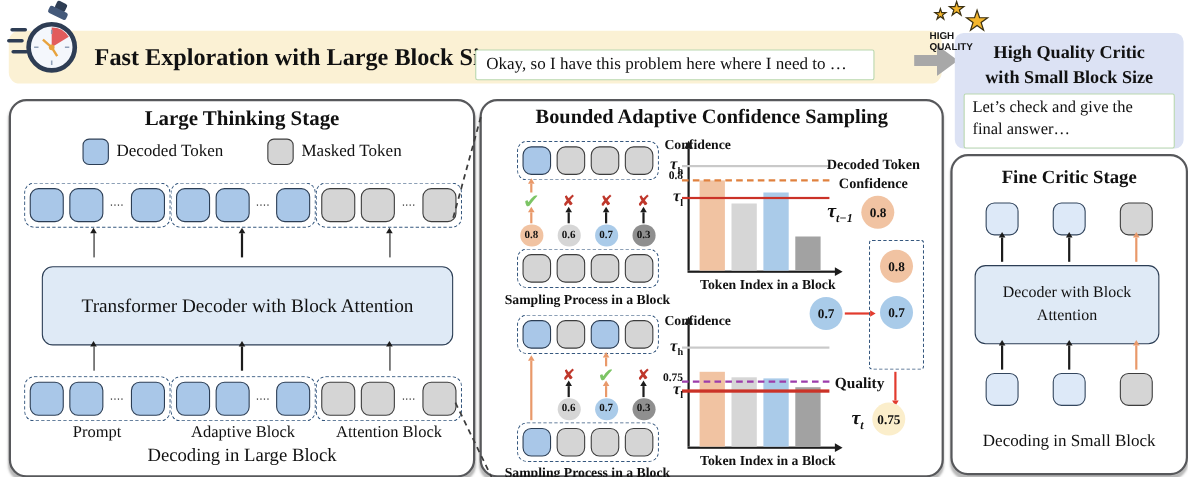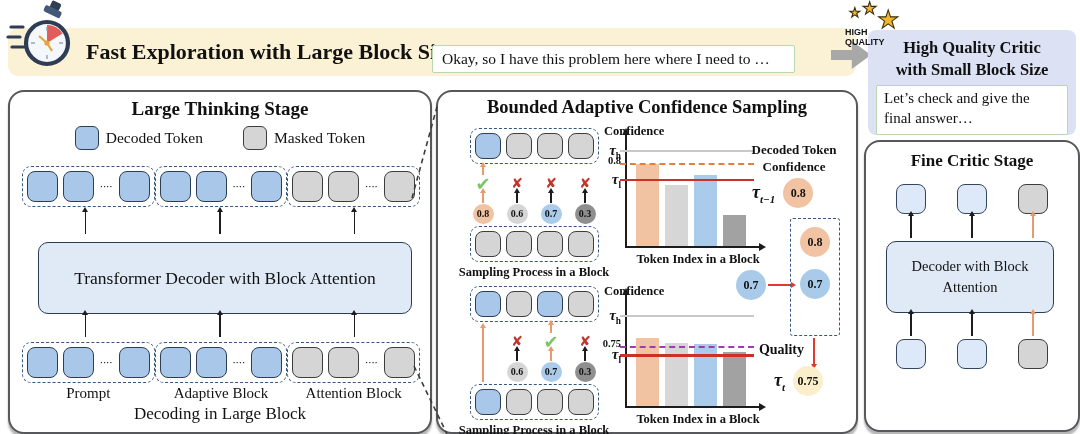--- a/index.html
+++ b/index.html
@@ -467,15 +467,16 @@
         </div>
         <div>
           <div class="varrow orange" style="height: 22px;"></div>
         </div>
       </div>
     <div id="fine-bottom" class="fine-row">
         <div class="token tok-30 light"></div>
         <div class="token tok-30 light"></div>
         <div class="token tok-30 masked"></div>
       </div>
+    <div id="fine-caption" class="big-caption">Decoding in Small Block</div>
   </div>
 
 </div>
 
 </body></html>

